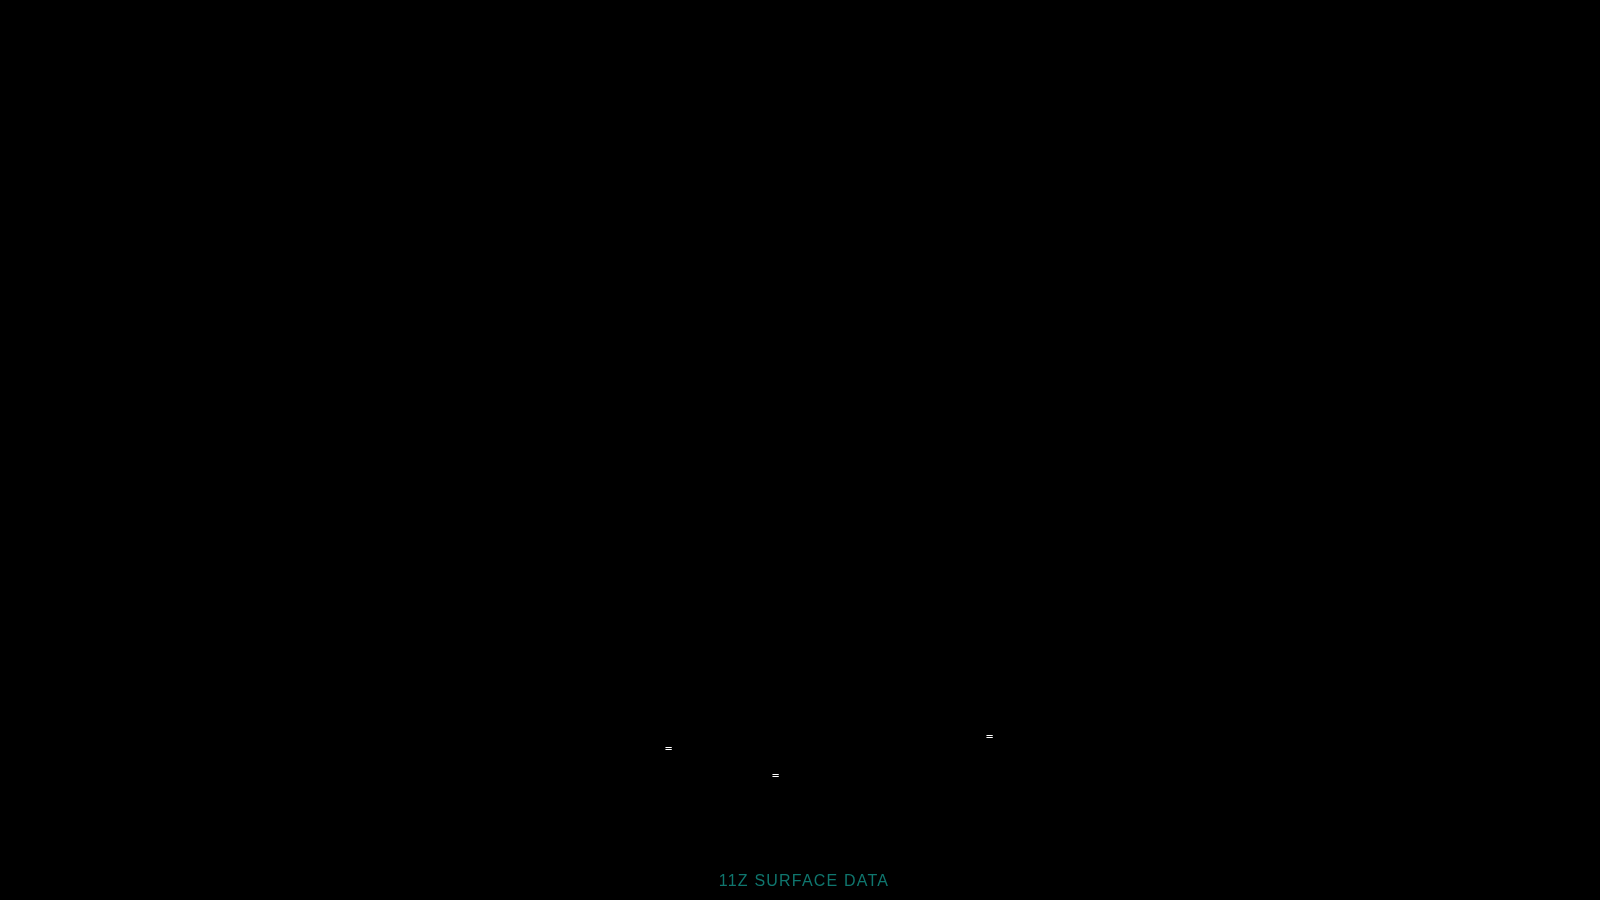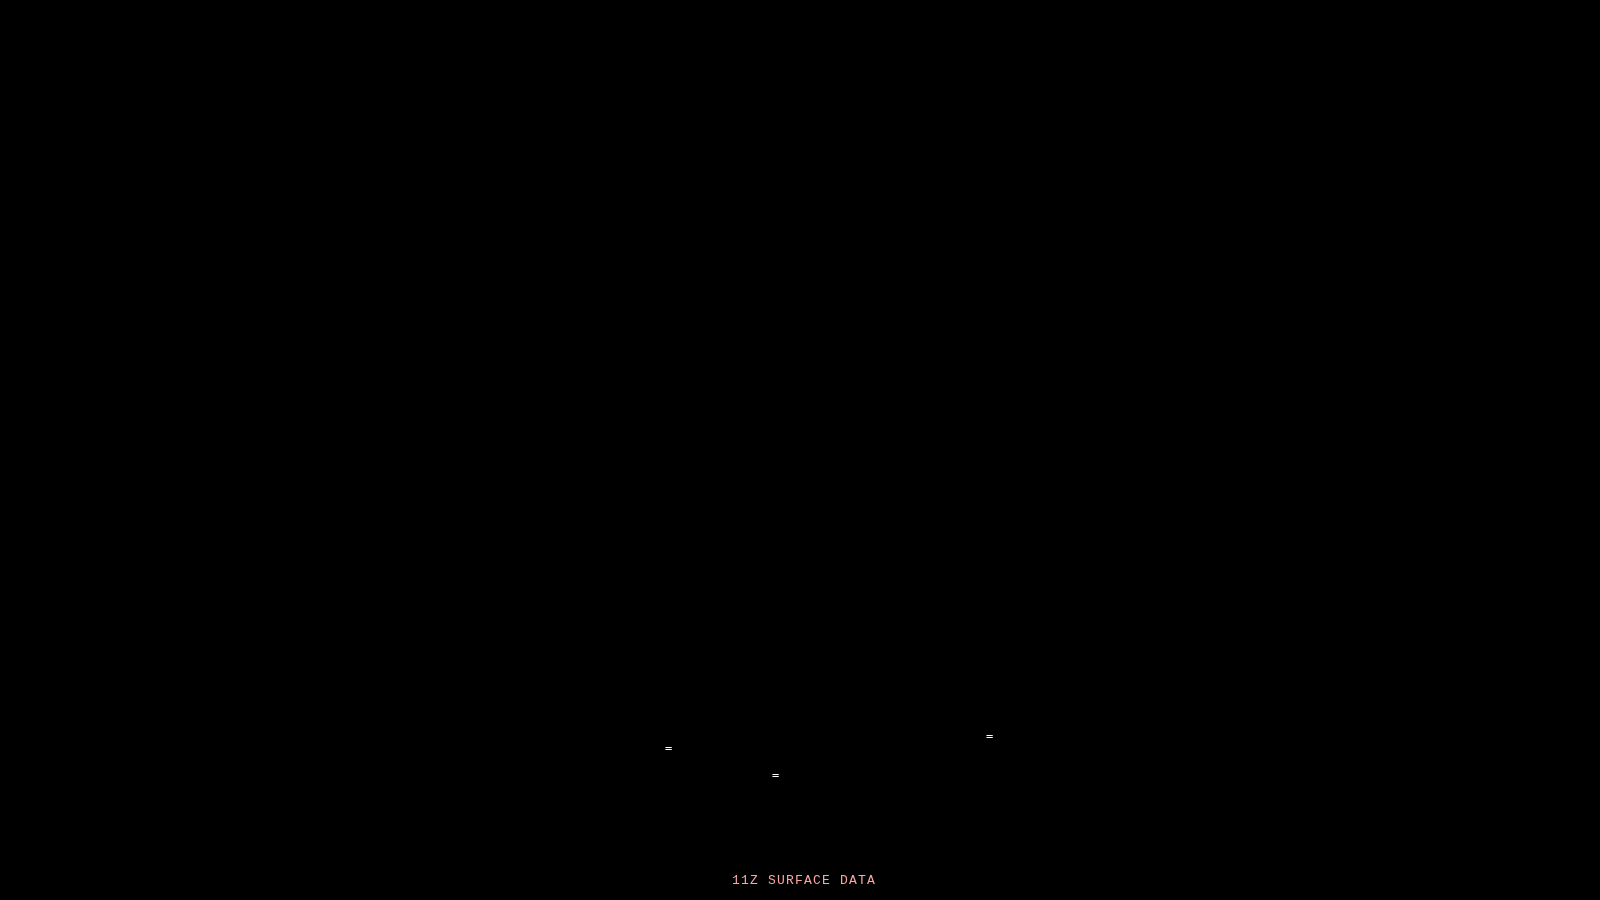--- a/index.html
+++ b/index.html
@@ -24,23 +24,23 @@
     color: #ffffff;
     font-family: "DejaVu Sans Mono", monospace;
     font-size: 12px;
     line-height: 12px;
     letter-spacing: 0.5px;
     white-space: nowrap;
     user-select: none;
   }
   .caption {
     position: absolute;
-    color: #fca5a5;
-    font-family: Liberation Mono, monospace;
-    font-size: 13px;
+    color: #0f766e;
+    font-family: Liberation Sans, sans-serif;
+    font-size: 16px;
     line-height: 14px;
     letter-spacing: 1.2px;
     white-space: nowrap;
     transform: translateX(-50%);
   }
 </style>
 </head>
 <body>
 
 <div id="canvas">

